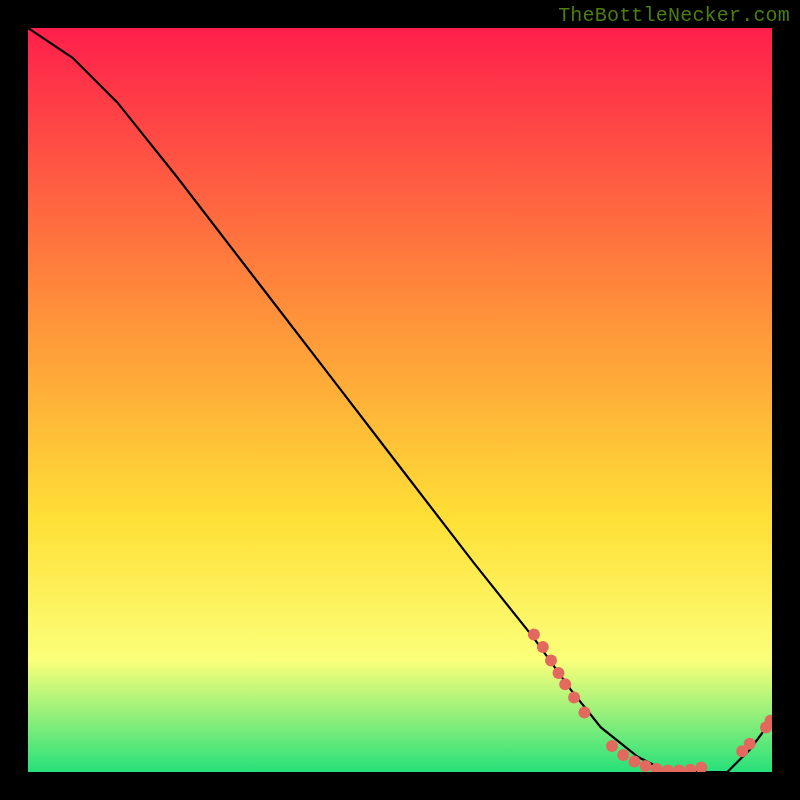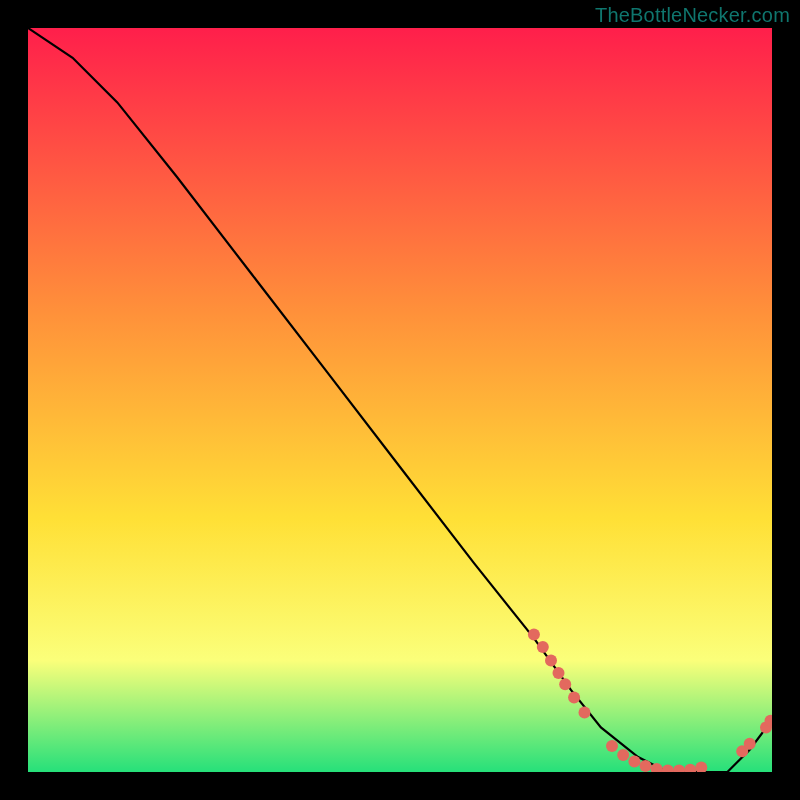--- a/index.html
+++ b/index.html
@@ -14,23 +14,24 @@
   .stage {
     position: relative;
     width: 800px;
     height: 800px;
     background: #000;
   }
   .attribution {
     position: absolute;
     top: 4px;
     right: 10px;
-    color: #0f766e;
+    color: #4d7c0f;
     font-size: 20px;
     letter-spacing: 0.2px;
+    font-family: Liberation Mono, monospace;
   }
   .plot-wrap {
     position: absolute;
     left: 28px;
     top: 28px;
     width: 744px;
     height: 744px;
   }
   svg { display: block; }
 </style>

